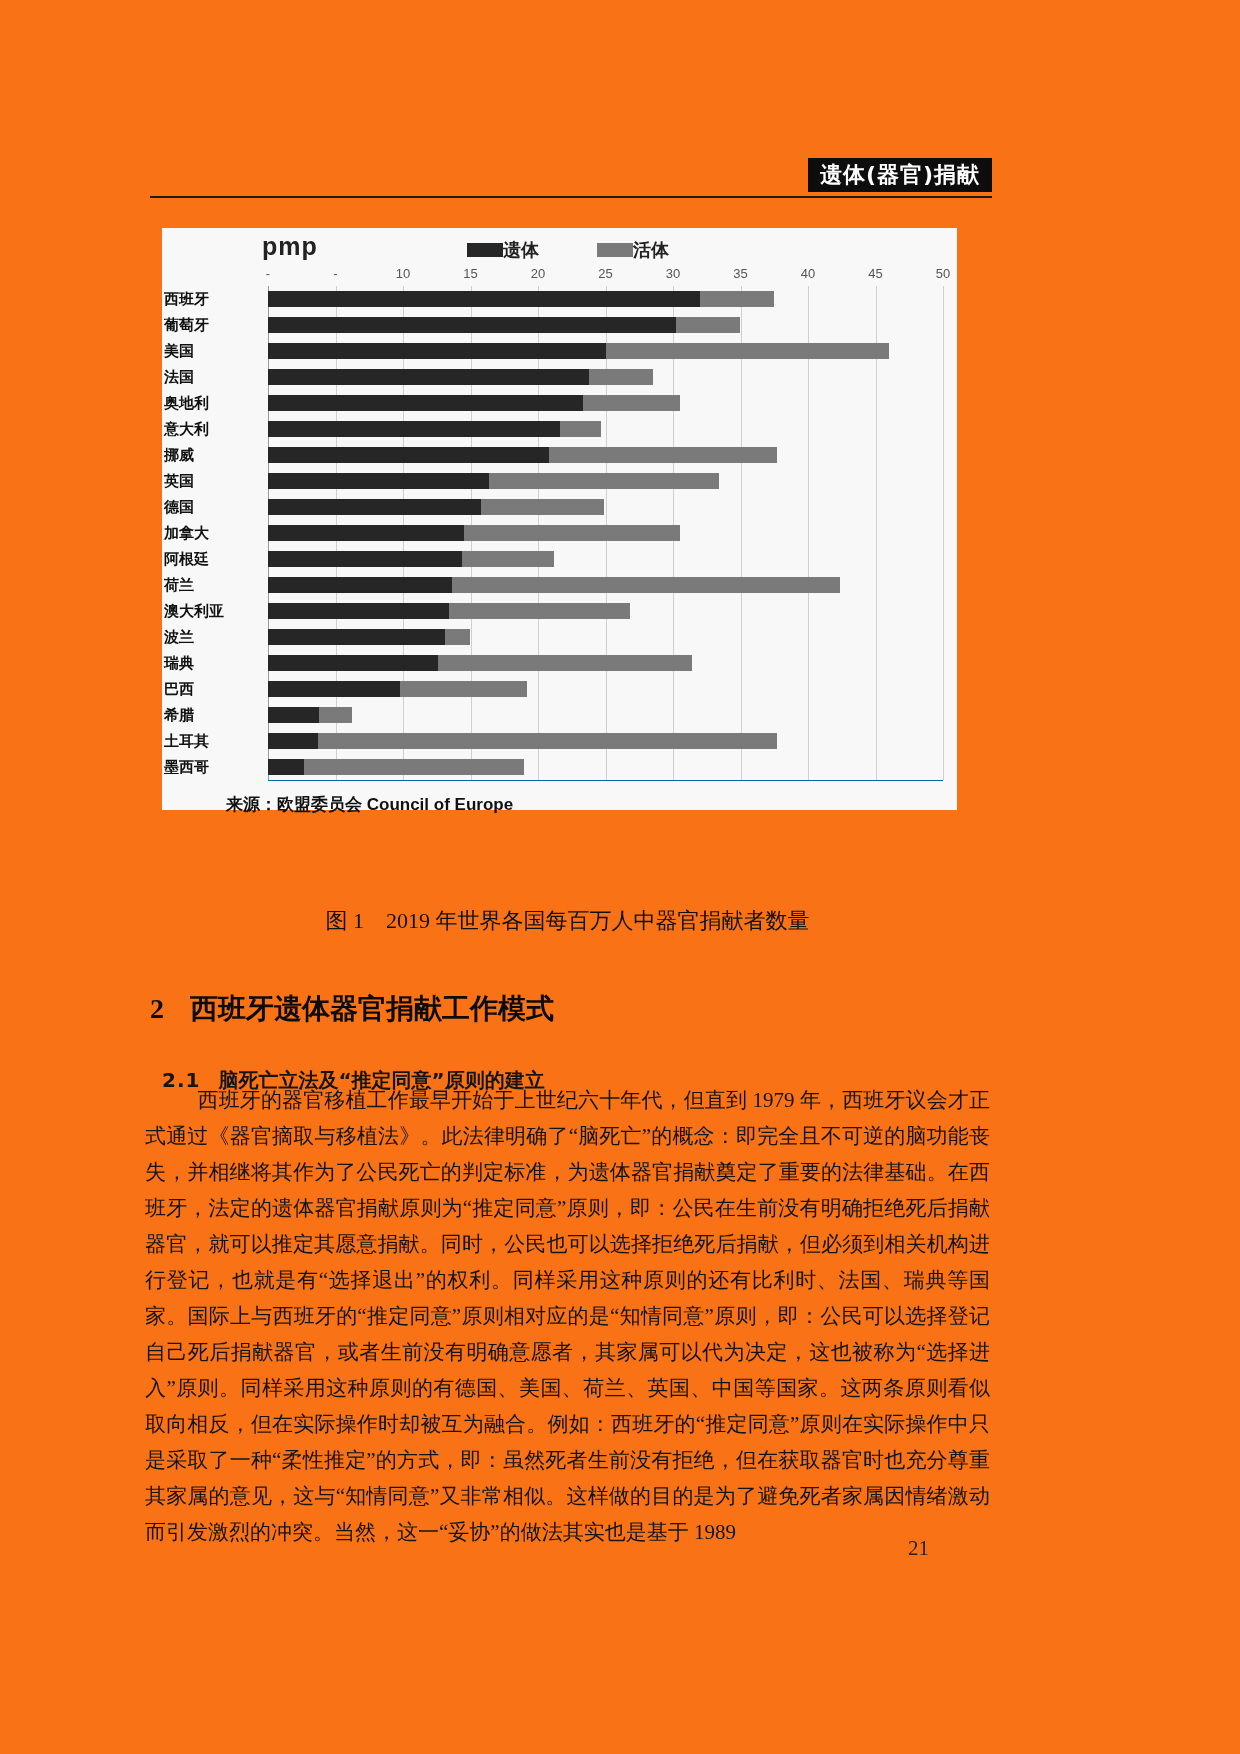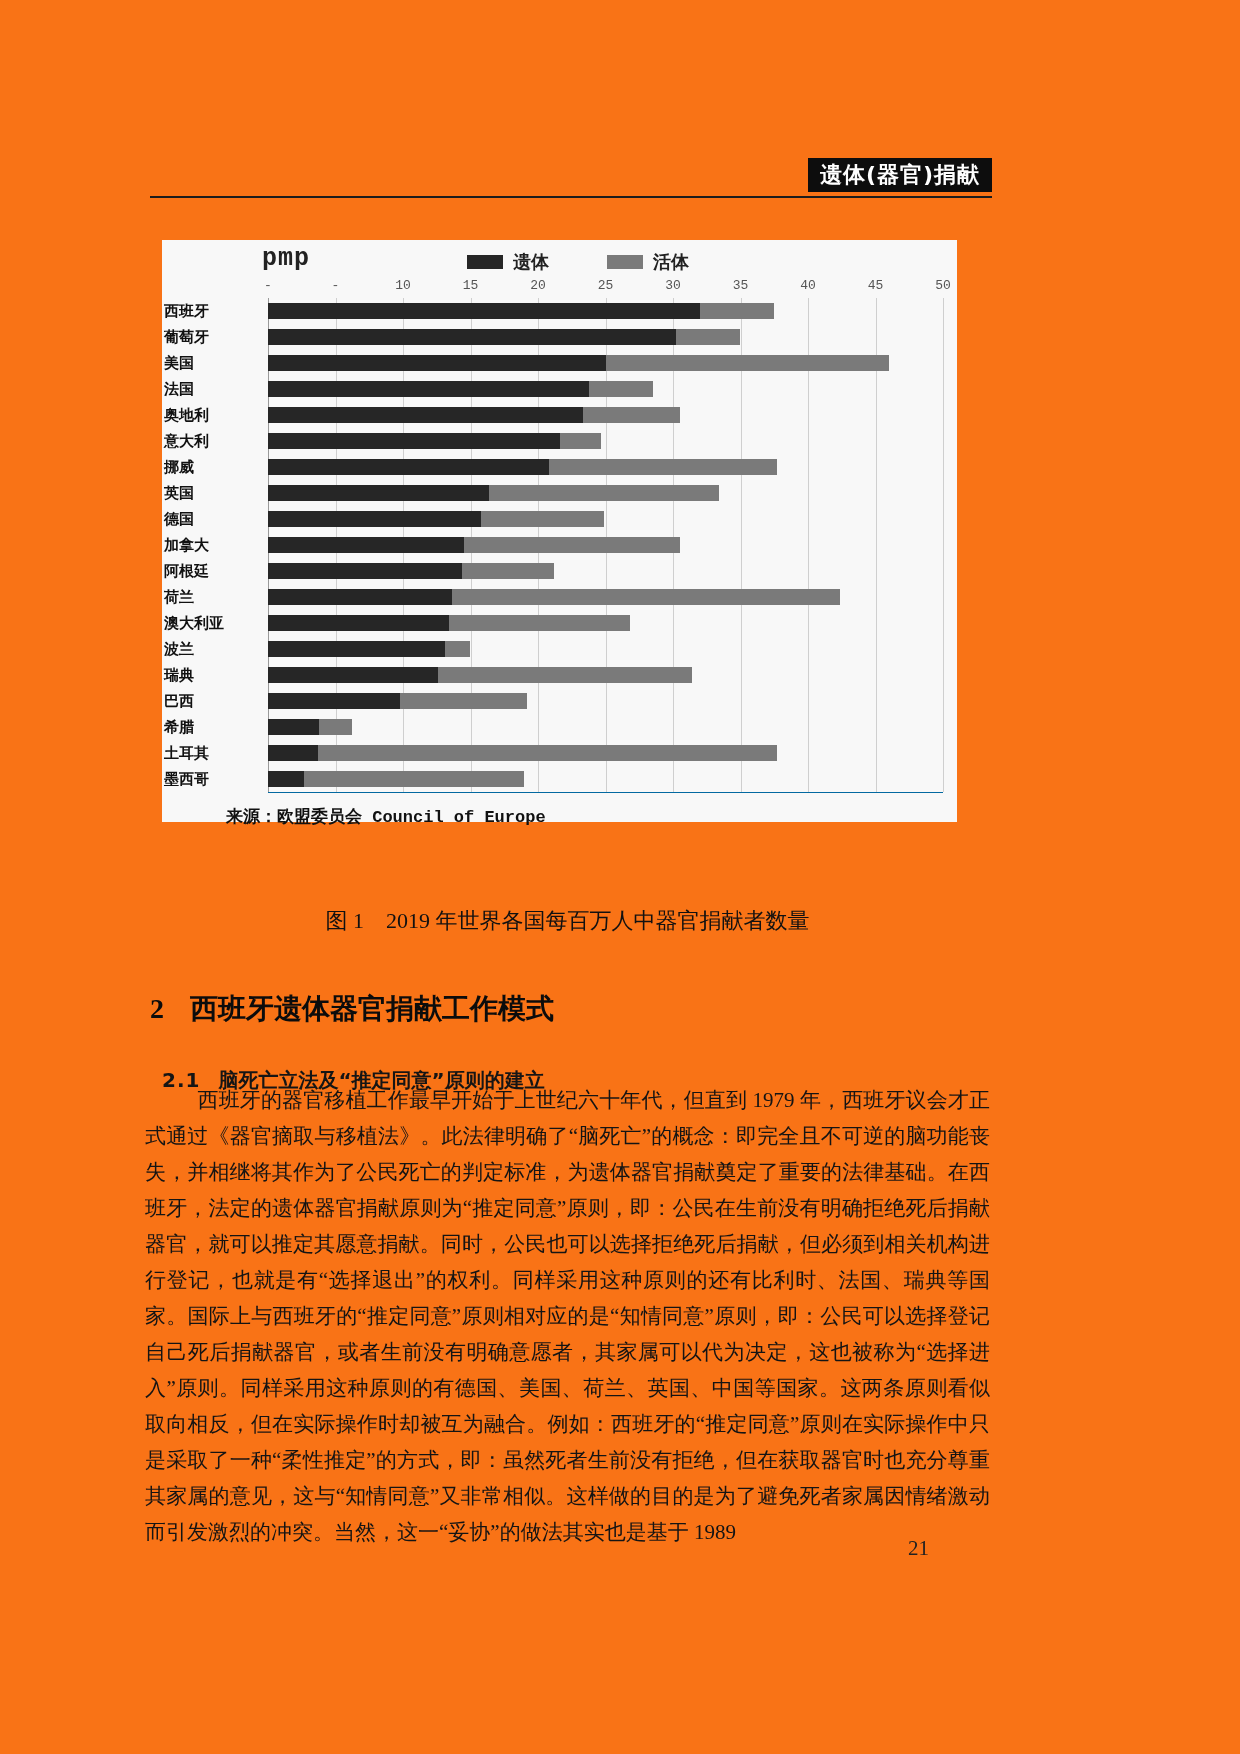--- a/index.html
+++ b/index.html
@@ -19,31 +19,31 @@
     font-family:"DejaVu Sans","Liberation Sans",sans-serif;
     font-weight:bold;font-size:22px;line-height:32px;
     padding:1px 12px;letter-spacing:1px;
   }
   .header-rule{
     position:absolute;top:196px;left:150px;width:842px;height:2px;
     background:#1c1c1c;
   }
   
   .chart{
-    position:absolute;left:162px;top:240px;width:795px;height:582px;
+    position:absolute;left:162px;top:228px;width:795px;height:582px;
     background:#f8f8f8;
-    font-family:Liberation Mono, monospace;
+    font-family:Liberation Sans, sans-serif;
   }
   .chart-top{position:relative;height:36px;}
   .pmp{
     position:absolute;left:100px;top:4px;
     font-weight:bold;font-size:25px;color:#222;letter-spacing:1px;
   }
   .legend{position:absolute;left:305px;top:10px;display:flex;gap:58px;}
-  .legend-item{display:flex;align-items:center;gap:10px;
+  .legend-item{display:flex;align-items:center;gap:0;
     font-weight:bold;font-size:18px;color:#222;}
   .swatch{display:inline-block;width:36px;height:14px;}
   .ticks{position:relative;margin-left:106px;width:675px;height:22px;}
   .tick{
     position:absolute;top:2px;transform:translateX(-50%);
     font-size:13px;color:#555;
   }
   .plot{
     position:relative;margin-left:106px;width:675px;height:494px;
     border-bottom:1px solid #0369a1;

